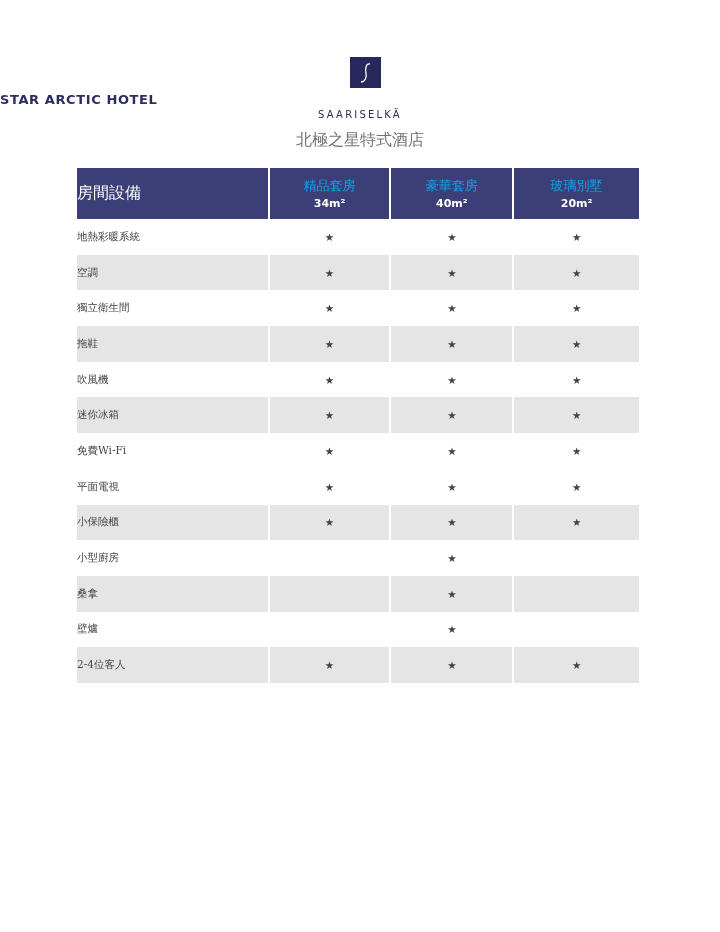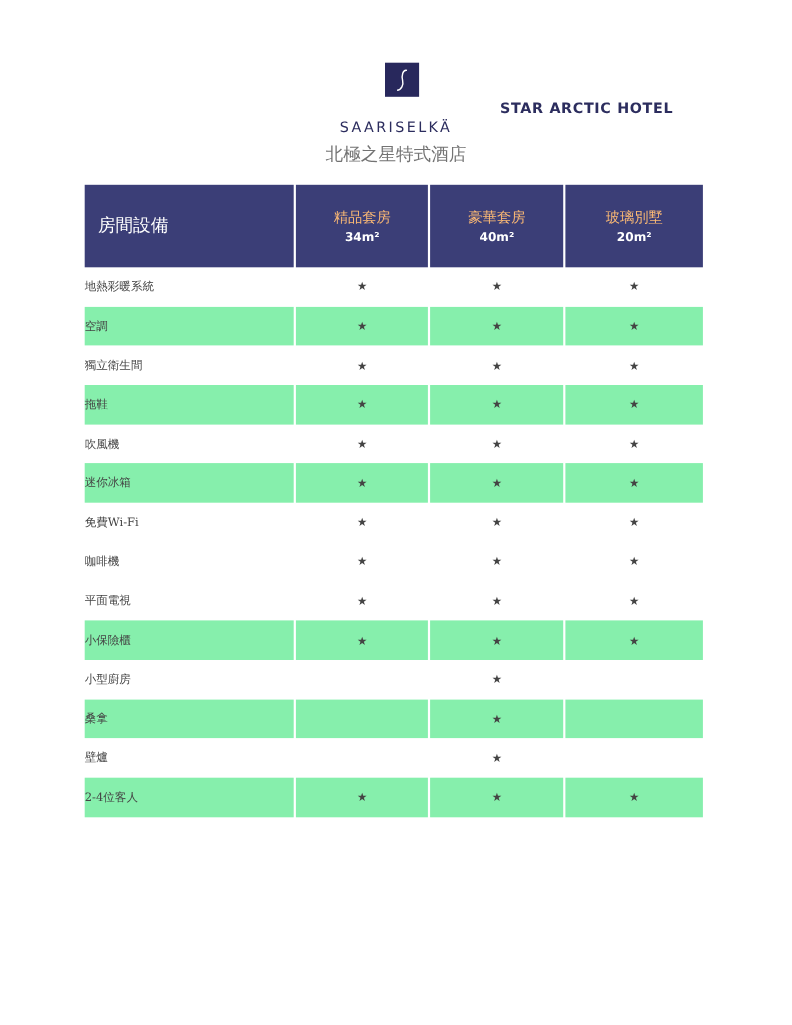--- a/index.html
+++ b/index.html
@@ -5,49 +5,49 @@
   html, body { margin:0; padding:0; }
   body {
     width:720px; height:932px; background:#ffffff; position:relative; overflow:hidden;
     font-family:"DejaVu Sans", sans-serif; color:#3a3a3a;
   }
   .logo-box {
     position:absolute; left:350px; top:57px; width:31px; height:31px;
     background:#28285c; display:flex; align-items:center; justify-content:center;
   }
   .brand-name {
-    position:absolute; left:0; width:612px; top:92px; text-align:right;
+    position:absolute; left:0; width:612px; top:92px; text-align:left;
     font-family:"DejaVu Sans", sans-serif; font-weight:bold; font-size:13px;
     letter-spacing:0.6px; color:#2c2d5e;
   }
   .brand-sub {
     position:absolute; left:0; width:720px; top:109px; text-align:center;
-    font-size:13px; letter-spacing:2.2px; color:#2c2d5e;
+    font-size:10px; letter-spacing:2.2px; color:#2c2d5e;
   }
   .cn-title {
     position:absolute; left:0; width:720px; top:130px; text-align:center;
     font-size:16px; color:#737373;
   }
   table.amenities {
     position:absolute; left:77px; top:168px; width:566px;
     border-collapse:separate; border-spacing:2px 0; margin-left:-2px;
   }
   table.amenities th {
-    background:#3b3e77; color:#ffffff; height:51px; font-weight:normal; padding:12px;
+    background:#3b3e77; color:#ffffff; height:51px; font-weight:normal; padding:0;
   }
   th.first { text-align:left; padding-left:12px; font-size:16px; }
-  th .room-name { display:block; font-size:13px; color:#fdba74; font-family:"DejaVu Serif", serif; }
+  th .room-name { display:block; font-size:13px; color:#0ea5e9; font-family:"DejaVu Serif", serif; }
   th .room-size { display:block; font-size:11px; font-weight:bold; margin-top:2px; }
   table.amenities td {
     height:35.7px; padding:0; font-size:10.5px; color:#444;
     font-family:"DejaVu Serif", serif;
   }
   td.label { padding-left:12px; }
   td.mark { text-align:center; color:#8a8a8a; font-size:12px; }
-  tr.alt td { background:#86efac; }
+  tr.alt td { background:#e5e5e5; }
   col.c0 { width:193px; } col.c1 { width:121px; } col.c2 { width:122px; } col.c3 { width:126px; }
 </style>
 </head>
 <body>
 
 <div class="logo-box">
   <svg width="20" height="24" viewBox="0 0 20 24">
     <path d="M14 3 C10 2, 9 8, 10 12 C11 16, 9 21, 5 21" stroke="#ffffff" stroke-width="1.3" fill="none"></path>
   </svg>
 </div>
@@ -116,26 +116,20 @@
         <td class="mark">★</td>
         <td class="mark">★</td>
       </tr>
       <tr>
         <td class="label">免費Wi-Fi</td>
         <td class="mark">★</td>
         <td class="mark">★</td>
         <td class="mark">★</td>
       </tr>
       <tr>
-        <td class="label">咖啡機</td>
-        <td class="mark">★</td>
-        <td class="mark">★</td>
-        <td class="mark">★</td>
-      </tr>
-      <tr>
         <td class="label">平面電視</td>
         <td class="mark">★</td>
         <td class="mark">★</td>
         <td class="mark">★</td>
       </tr>
       <tr class="alt">
         <td class="label">小保險櫃</td>
         <td class="mark">★</td>
         <td class="mark">★</td>
         <td class="mark">★</td>

